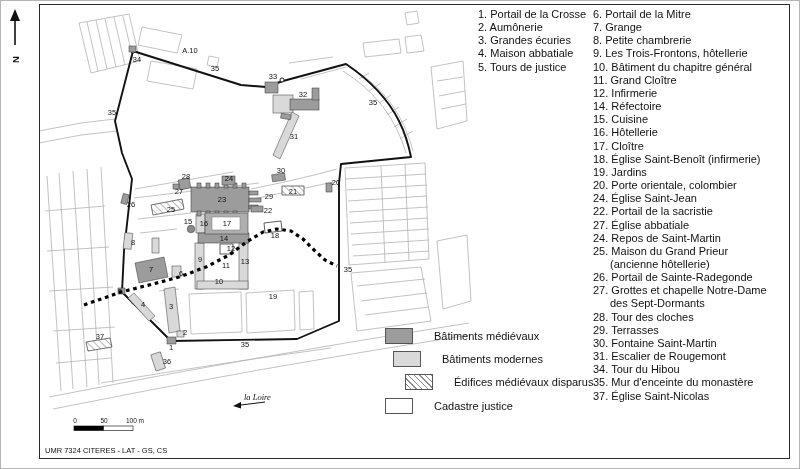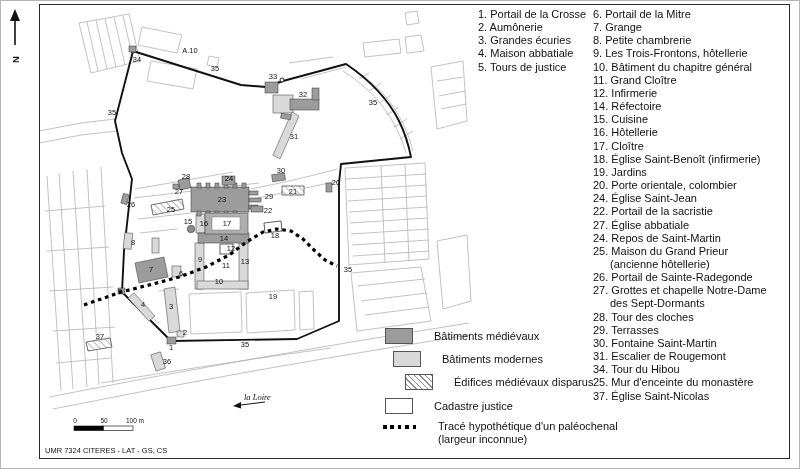--- a/index.html
+++ b/index.html
@@ -201,27 +201,20 @@
     <div class="legend-label">Bâtiments modernes</div>
   </div>
   <div class="legend-row" style="left:384px;top:373px;margin-left:20px;">
     <div class="swatch hatched"></div>
     <div class="legend-label">Édifices médiévaux disparus</div>
   </div>
   <div class="legend-row" style="left:384px;top:397px;">
     <div class="swatch" style="background: rgb(255, 255, 255);"></div>
     <div class="legend-label">Cadastre justice</div>
   </div>
-  <div class="legend-row" style="left:382px;top:419px;align-items:flex-start;">
-    <div class="dotline" style="margin-top:5px;"></div>
-    <div>
-      <div class="legend-label">Tracé hypothétique d'un paléochenal</div>
-      <div class="legend-label">(largeur inconnue)</div>
-    </div>
-  </div>
 
   <div id="list-col-1" class="list-col">
       <div class="list-line">1. Portail de la Crosse</div>
       <div class="list-line">2. Aumônerie</div>
       <div class="list-line">3. Grandes écuries</div>
       <div class="list-line">4. Maison abbatiale</div>
       <div class="list-line">5. Tours de justice</div>
     </div>
   <div id="list-col-2" class="list-col">
       <div class="list-line">6. Portail de la Mitre</div>
@@ -245,18 +238,18 @@
       <div class="list-line">25. Maison du Grand Prieur</div>
       <div class="list-line indent">(ancienne hôtellerie)</div>
       <div class="list-line">26. Portail de Sainte-Radegonde</div>
       <div class="list-line">27. Grottes et chapelle Notre-Dame</div>
       <div class="list-line indent">des Sept-Dormants</div>
       <div class="list-line">28. Tour des cloches</div>
       <div class="list-line">29. Terrasses</div>
       <div class="list-line">30. Fontaine Saint-Martin</div>
       <div class="list-line">31. Escalier de Rougemont</div>
       <div class="list-line">34. Tour du Hibou</div>
-      <div class="list-line">25. Mur d'enceinte du monastère</div>
+      <div class="list-line">35. Mur d'enceinte du monastère</div>
       <div class="list-line">37. Église Saint-Nicolas</div>
     </div>
 
   <div id="figure-border"></div>
 </div>
 
 </body></html>

